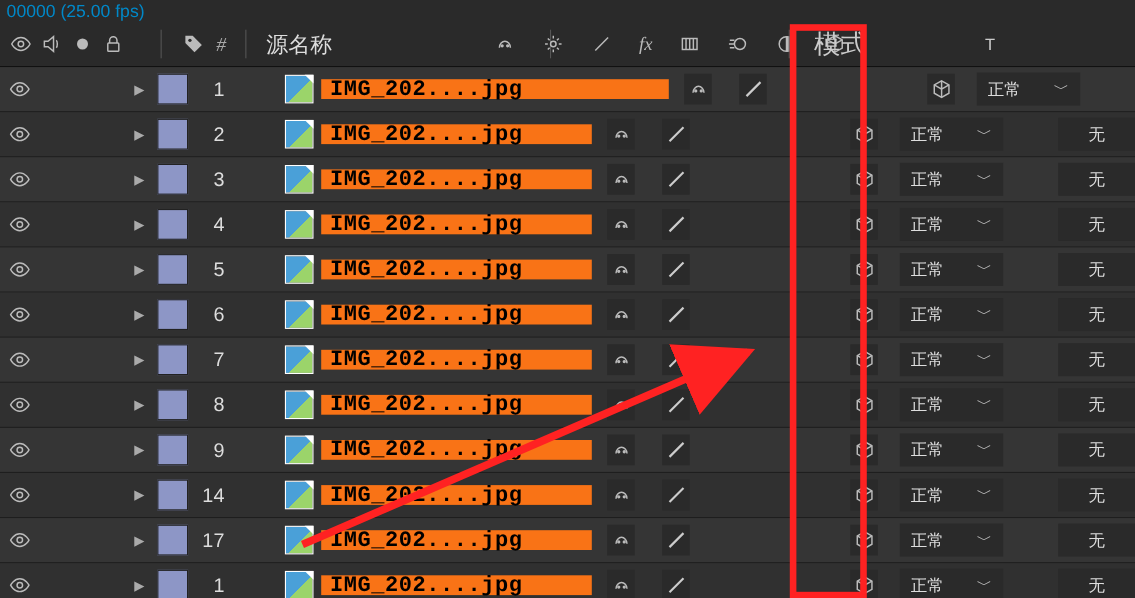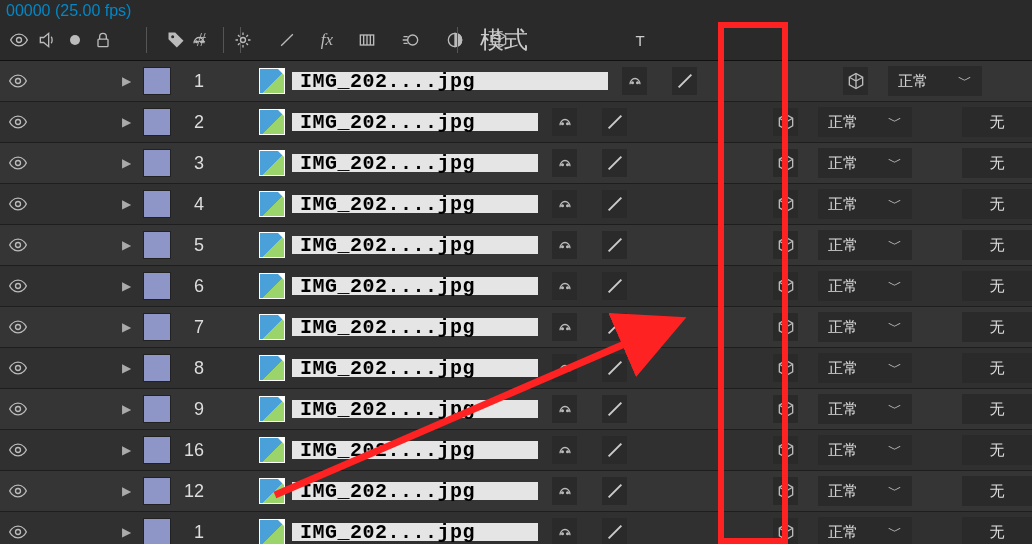--- a/index.html
+++ b/index.html
@@ -22,21 +22,21 @@
   
   .row{display:flex;align-items:center;height:40px;background:#353535;border-bottom:1px solid #1e1e1e;}
   .row:nth-child(even){background:#303030;}
   .row .c-vis{gap:0;}
   .eye{width:24px;display:flex;justify-content:center;}
   .tw{width:20px;margin-left:94px;color:#aaa;font-size:12px;}
   .swatch{width:26px;height:26px;background:#8d96c6;border:1px solid #222;}
   .num{width:28px;text-align:right;color:#ddd;font-size:18px;padding-right:4px;}
   .thumb{width:24px;height:24px;background:linear-gradient(135deg,#4aa0d8 0 55%,#9bd46a 55% 100%);border:1px solid #fff;margin-right:6px;position:relative;}
   .thumb:after{content:"";position:absolute;right:-1px;top:-1px;width:0;height:0;border-top:8px solid #fff;border-left:8px solid transparent;}
-  .srcname{flex:1;background:#e5e5e5;color:#000;height:18px;display:flex;align-items:center;font-family:"Courier New",monospace;font-weight:bold;font-size:20px;padding:0 8px;letter-spacing:0.5px;text-align:right;}
+  .srcname{flex:1;background:#f97316;color:#000;height:18px;display:flex;align-items:center;font-family:"Courier New",monospace;font-weight:bold;font-size:20px;padding:0 8px;letter-spacing:0.5px;text-align:right;}
   .sw-row{display:flex;align-items:center;gap:0;}
   .swslot{width:25px;height:28px;display:flex;align-items:center;justify-content:center;}
   .swslot.dark{background:#2a2a2a;}
   .stroke-line{width:18px;height:2px;background:#ccc;transform:rotate(-45deg);}
   .modecell{background:#2a2a2a;height:30px;display:flex;align-items:center;padding:0 10px;gap:30px;color:#ddd;}
   .chev{font-size:14px;color:#bbb;}
   .tcell{height:30px;}
   .trkcell{background:#2a2a2a;height:30px;display:flex;align-items:center;justify-content:center;color:#ddd;width:70px;}
   .hl-box{position:absolute;border:6px solid #f22;box-sizing:border-box;pointer-events:none;}
   .arrow{position:absolute;pointer-events:none;}
@@ -78,20 +78,21 @@
   <div class="hcell c-tag">
     <span class="icon fill">
           <svg viewBox="0 0 24 24">
             <path d="M3 3h8l10 10-8 8L3 11V3z"></path>
             <circle cx="8" cy="8" r="1.8" fill="#2a2a2a"></circle>
           </svg>
         </span>
     <span class="hashicon">#</span>
   </div>
   <div class="sep"></div>
+  <div class="hcell c-src" style="color:#ddd;font-size:20px;">源名称</div>
   <div class="sep"></div>
   <div class="hcell c-sw">
     <span class="icon">
           <svg viewBox="0 0 24 24">
             <path d="M6 16c0-4 3-7 6-7s6 3 6 7"></path>
             <circle cx="9" cy="14" r="1" fill="#bbb"></circle>
             <circle cx="15" cy="14" r="1" fill="#bbb"></circle>
           </svg>
         </span>
     <span class="icon">
@@ -646,77 +647,77 @@
             <svg viewBox="0 0 24 24">
               <path d="M2 12s3.5-7 10-7 10 7 10 7-3.5 7-10 7S2 12 2 12z"></path>
               <circle cx="12" cy="12" r="3"></circle>
             </svg>
           </span>
           <span class="tw">▶</span>
         </div>
         <div class="hcell" style="width:38px;">
           <div class="swatch"></div>
         </div>
-        <div class="num">16</div>
-        <div class="hcell" style="width:50px;"></div>
-        <div class="hcell" style="width:34px;">
-          <div class="thumb"></div>
-        </div>
-        <div class="srcname">IMG_202....jpg</div>
-        <div class="hcell" style="width:14px;"></div>
-        <div class="hcell sw-row">
-          <div class="swslot dark">
-            <span class="icon">
-              <svg viewBox="0 0 24 24">
-                <path d="M6 16c0-4 3-7 6-7s6 3 6 7"></path>
-                <circle cx="9" cy="14" r="1" fill="#bbb"></circle>
-                <circle cx="15" cy="14" r="1" fill="#bbb"></circle>
-              </svg>
-            </span>
-          </div>
-          <div class="swslot"></div>
-          <div class="swslot dark">
-            <div class="stroke-line"></div>
-          </div>
-          <div class="swslot"></div>
-          <div class="swslot"></div>
-          <div class="swslot"></div>
-          <div class="swslot"></div>
-          <div class="swslot" style="width:46px;"></div>
-          <div class="swslot dark">
-            <span class="icon">
-              <svg viewBox="0 0 24 24">
-                <path d="M12 3l8 4.5v9L12 21l-8-4.5v-9L12 3z"></path>
-                <path d="M12 3v18M4 7.5l8 4.5 8-4.5"></path>
-              </svg>
-            </span>
-          </div>
-        </div>
-        <div class="hcell" style="width:20px;"></div>
-        <div class="modecell">
-          <span>正常</span>
-          <span class="chev">﹀</span>
-        </div>
-        <div class="hcell tcell" style="width:50px;"></div>
-        <div class="trkcell">无</div>
-      </div>
-      <div class="row">
-        <div class="hcell c-vis">
-          <span class="eye icon">
-            <svg viewBox="0 0 24 24">
-              <path d="M2 12s3.5-7 10-7 10 7 10 7-3.5 7-10 7S2 12 2 12z"></path>
-              <circle cx="12" cy="12" r="3"></circle>
-            </svg>
-          </span>
-          <span class="tw">▶</span>
-        </div>
-        <div class="hcell" style="width:38px;">
-          <div class="swatch"></div>
-        </div>
-        <div class="num">12</div>
+        <div class="num">14</div>
+        <div class="hcell" style="width:50px;"></div>
+        <div class="hcell" style="width:34px;">
+          <div class="thumb"></div>
+        </div>
+        <div class="srcname">IMG_202....jpg</div>
+        <div class="hcell" style="width:14px;"></div>
+        <div class="hcell sw-row">
+          <div class="swslot dark">
+            <span class="icon">
+              <svg viewBox="0 0 24 24">
+                <path d="M6 16c0-4 3-7 6-7s6 3 6 7"></path>
+                <circle cx="9" cy="14" r="1" fill="#bbb"></circle>
+                <circle cx="15" cy="14" r="1" fill="#bbb"></circle>
+              </svg>
+            </span>
+          </div>
+          <div class="swslot"></div>
+          <div class="swslot dark">
+            <div class="stroke-line"></div>
+          </div>
+          <div class="swslot"></div>
+          <div class="swslot"></div>
+          <div class="swslot"></div>
+          <div class="swslot"></div>
+          <div class="swslot" style="width:46px;"></div>
+          <div class="swslot dark">
+            <span class="icon">
+              <svg viewBox="0 0 24 24">
+                <path d="M12 3l8 4.5v9L12 21l-8-4.5v-9L12 3z"></path>
+                <path d="M12 3v18M4 7.5l8 4.5 8-4.5"></path>
+              </svg>
+            </span>
+          </div>
+        </div>
+        <div class="hcell" style="width:20px;"></div>
+        <div class="modecell">
+          <span>正常</span>
+          <span class="chev">﹀</span>
+        </div>
+        <div class="hcell tcell" style="width:50px;"></div>
+        <div class="trkcell">无</div>
+      </div>
+      <div class="row">
+        <div class="hcell c-vis">
+          <span class="eye icon">
+            <svg viewBox="0 0 24 24">
+              <path d="M2 12s3.5-7 10-7 10 7 10 7-3.5 7-10 7S2 12 2 12z"></path>
+              <circle cx="12" cy="12" r="3"></circle>
+            </svg>
+          </span>
+          <span class="tw">▶</span>
+        </div>
+        <div class="hcell" style="width:38px;">
+          <div class="swatch"></div>
+        </div>
+        <div class="num">17</div>
         <div class="hcell" style="width:50px;"></div>
         <div class="hcell" style="width:34px;">
           <div class="thumb"></div>
         </div>
         <div class="srcname">IMG_202....jpg</div>
         <div class="hcell" style="width:14px;"></div>
         <div class="hcell sw-row">
           <div class="swslot dark">
             <span class="icon">
               <svg viewBox="0 0 24 24">

